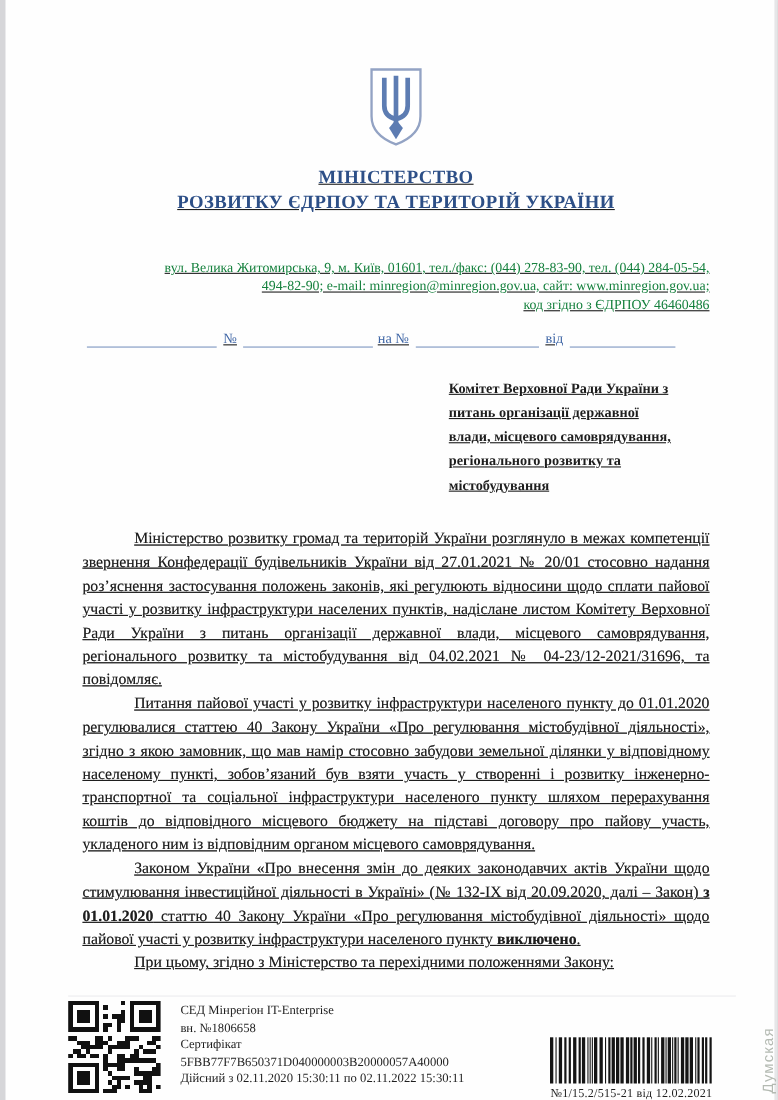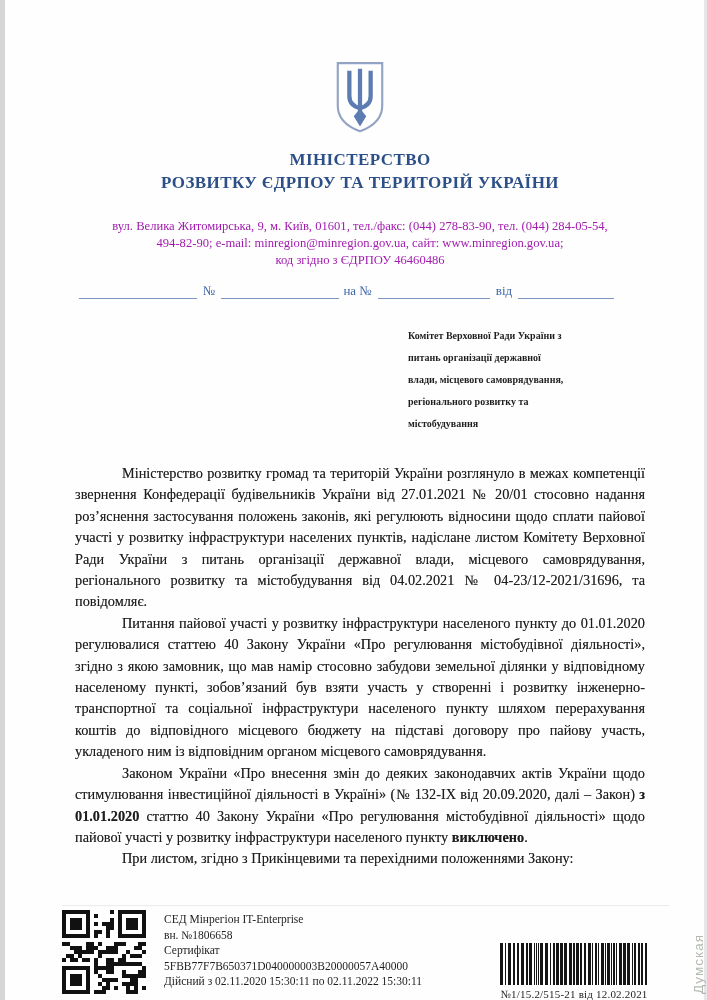--- a/index.html
+++ b/index.html
@@ -1,33 +1,33 @@
 <!DOCTYPE html>
 <html><head>
 <meta charset="utf-8">
 <style>
   html,body{margin:0;padding:0;background:#c9c9cc;}
   .page{position:relative;width:707px;height:1000px;margin:0 auto;background:#fefefe;
         font-family:"Liberation Serif", serif;color:#1e1e1e;overflow:hidden;
         box-shadow:0 0 6px rgba(0,0,0,.3);}
   .edge-left{position:absolute;left:0;top:0;bottom:0;width:5px;background:#d6d6d9;}
   .edge-right{position:absolute;right:0;top:0;bottom:0;width:3px;background:#e6e6e8;}
-  .content{position:absolute;left:75px;top:0;width:570px;}
+  .content{position:absolute;left:75px;top:0;width:570px;text-decoration:underline;}
   .emblem-wrap{text-align:center;padding-top:60px;}
   .ministry-title{margin-top:10px;text-align:center;font-weight:bold;font-size:17px;
         line-height:23px;color:#2d4f87;letter-spacing:.4px;}
-  .address{margin-top:24px;text-align:center;font-size:12.6px;line-height:17px;color:#a21caf;}
+  .address{margin-top:40px;text-align:right;font-size:12.6px;line-height:17px;color:#15803d;}
   .ref-line{margin-top:14px;display:flex;align-items:flex-end;color:#3f66a6;
         font-size:13px;white-space:nowrap;}
   .blank{display:inline-block;border-bottom:1px solid #7d96c0;height:14px;}
   .b1{width:118px;margin-left:4px;} .b2{width:118px;} .b3{width:112px;} .b4{width:96px;}
   .ref-line .lbl{margin:0 6px;}
   .ref-line .lbl2{margin-left:4px;margin-right:6px;}
   .addressee{margin-top:26px;margin-left:333px;width:240px;font-weight:bold;
-        font-size:10px;line-height:22px;white-space:pre-line;}
+        font-size:13px;line-height:22px;white-space:pre-line;}
   .body-text{margin-top:28px;font-size:14.3px;line-height:21.4px;text-align:justify;
         text-shadow:0 0 .4px rgba(30,30,30,.55);}
   .body-text p{margin:0;text-indent:47px;}
   .footer{position:absolute;left:62px;right:38px;top:905px;display:flex;
         align-items:flex-start;gap:18px;font-size:11.5px;line-height:15.6px;
         border-top:1px solid #ececee;padding-top:4px;}
   .sig-lines{flex:1;padding-top:2px;}
   .barcode-wrap{width:190px;text-align:center;padding-top:26px;}
   .barcode{display:inline-block;height:42px;line-height:0;white-space:nowrap;}
   .barcode span{display:inline-block;height:42px;background:#151515;vertical-align:top;}
@@ -81,21 +81,21 @@
     <div class="addressee">Комітет Верховної Ради України з
 питань організації державної
 влади, місцевого самоврядування,
 регіонального розвитку та
 містобудування</div>
 
     <div class="body-text">
         <p><span>Міністерство розвитку громад та територій України розглянуло в межах компетенції звернення Конфедерації будівельників України від 27.01.2021 № 20/01 стосовно надання роз’яснення застосування положень законів, які регулюють  відносини щодо сплати пайової участі у розвитку інфраструктури населених пунктів, надіслане листом Комітету Верховної Ради України з питань організації державної влади, місцевого самоврядування, регіонального розвитку та містобудування від 04.02.2021 № 04-23/12-2021/31696, та повідомляє.</span></p>
         <p><span>Питання пайової участі у розвитку інфраструктури населеного пункту до 01.01.2020 регулювалися статтею 40 Закону України «Про регулювання містобудівної діяльності», згідно з якою замовник, що мав намір стосовно забудови земельної ділянки у відповідному населеному пункті, зобов’язаний був взяти участь  у створенні і розвитку інженерно-транспортної та соціальної інфраструктури населеного пункту шляхом перерахування коштів до відповідного місцевого бюджету на підставі договору про пайову участь, укладеного ним із відповідним органом місцевого самоврядування.</span></p>
         <p><span>Законом України «Про внесення змін до деяких законодавчих актів України щодо стимулювання інвестиційної діяльності в Україні» (№ 132-IX від 20.09.2020, далі – Закон) </span><b>з 01.01.2020</b><span>  статтю 40 Закону України «Про регулювання містобудівної діяльності» щодо пайової участі у розвитку інфраструктури населеного пункту </span><b>виключено</b><span>.</span></p>
-        <p><span>При листом, згідно з Прикінцевими та перехідними положеннями Закону:</span></p>
+        <p><span>При цьому, згідно з Міністерство та перехідними положеннями Закону:</span></p>
       </div>
   </div>
 
   <div class="footer">
     <svg class="qr" width="84" height="84" viewBox="0 0 21 21" id="qr-svg" shape-rendering="crispEdges">
         <rect x="12" y="0" width="1" height="1" fill="#111"></rect>
         <rect x="8" y="1" width="1" height="1" fill="#111"></rect>
         <rect x="12" y="2" width="1" height="1" fill="#111"></rect>
         <rect x="8" y="3" width="1" height="1" fill="#111"></rect>
         <rect x="10" y="3" width="1" height="1" fill="#111"></rect>

